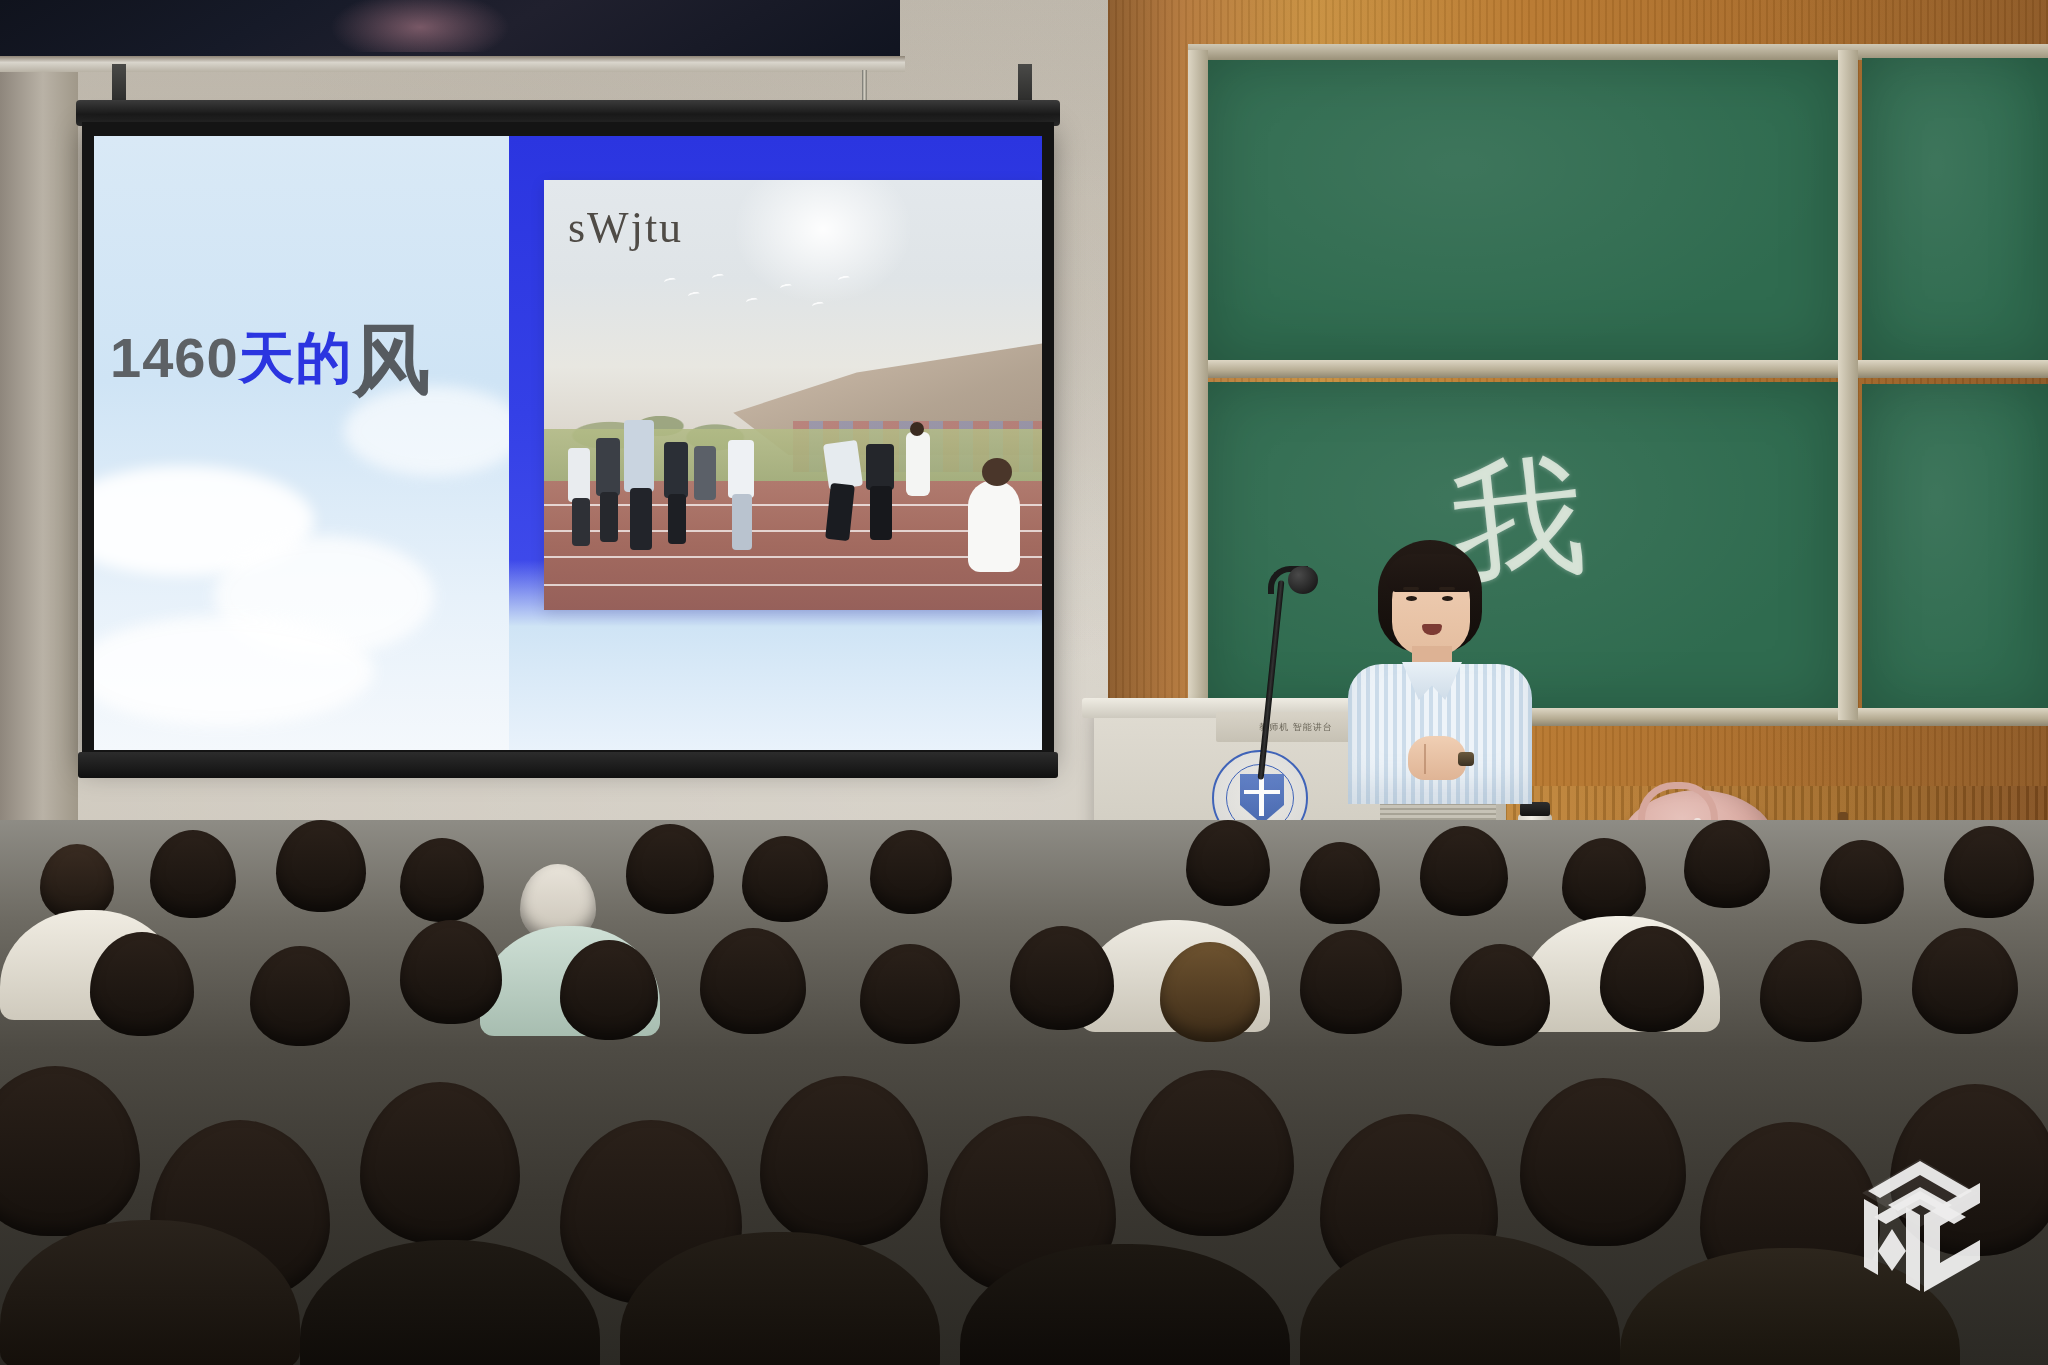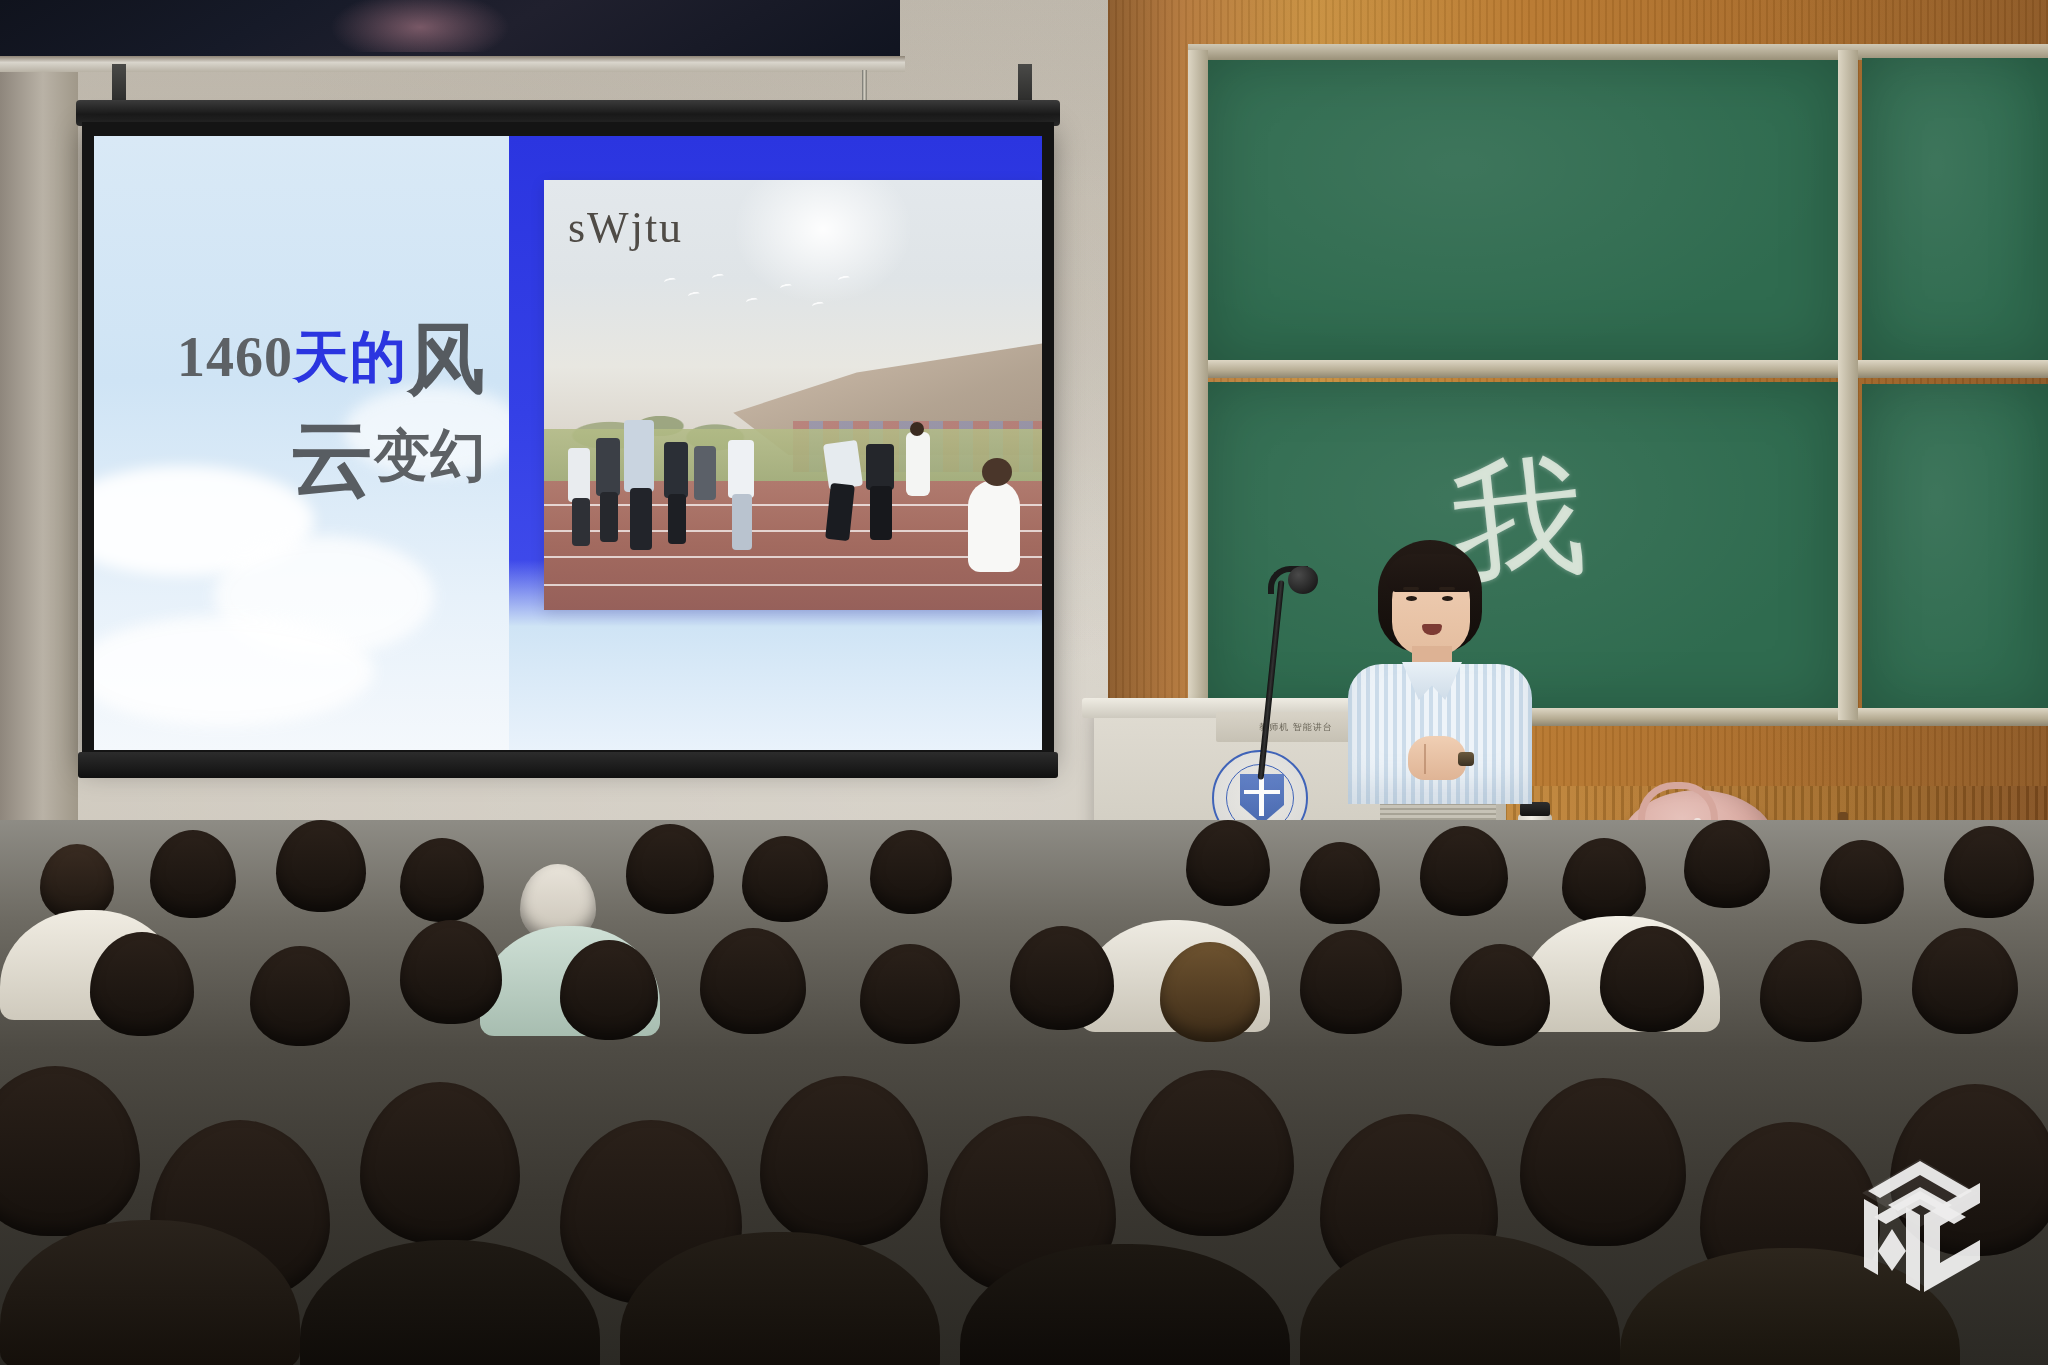--- a/index.html
+++ b/index.html
@@ -172,23 +172,23 @@
   }
   
   .cloud {
     position:absolute; background: rgba(255,255,255,.92); border-radius:50%;
     filter: blur(7px);
   }
   .slide-left {
     position:absolute; left:0; top:0; width:415px; height:100%;
   }
   .slide-title {
-    position:absolute; left: 32px; top: 185px; width: 360px;
-    text-align: right;
-    font-family: Liberation Serif, serif;
+    position:absolute; left: 16px; top: 185px; width: 360px;
+    text-align: left;
+    font-family: Liberation Sans, sans-serif;
     color: #5d6165;
     line-height: 1;
   }
   .tl-row1 { font-size: 56px; font-weight: 700; letter-spacing: 1px; white-space:nowrap; }
   .tl-row1 .blue { color:#2b35e0; }
   .tl-row1 .big { font-size: 78px; font-weight: 800; color:#565b60; vertical-align:-10px; }
   .tl-row2 { margin-top: 18px; font-size: 56px; font-weight: 700; white-space:nowrap; }
   .tl-row2 .big { font-size: 84px; font-weight: 800; color:#585d62; vertical-align:-12px; }
 
   .slide-right-blue {
@@ -532,21 +532,20 @@
       <div class="cloud" style="left:-40px; top:330px; width:260px; height:110px;"></div>
       <div class="cloud" style="left:120px; top:400px; width:220px; height:120px; opacity:.85;"></div>
       <div class="cloud" style="left:250px; top:250px; width:180px; height:90px; opacity:.7;"></div>
       <div class="cloud" style="left:-20px; top:480px; width:300px; height:110px; opacity:.9;"></div>
 
       <div class="slide-right-blue"></div>
 
       <div class="slide-left">
         <div class="slide-title">
           <div class="tl-row1"><span>1460</span><span class="blue">天的</span><span class="big">风</span></div>
-          <div class="tl-row2"><span class="big">云</span><span>变幻</span></div>
         </div>
       </div>
 
       <div class="photo-card">
         <div class="photo-sky"></div>
         <div class="photo-sun"></div>
         <div class="trees"></div>
         <div class="stadium"></div>
         <div class="stands"></div>
         <div class="grass"></div>

